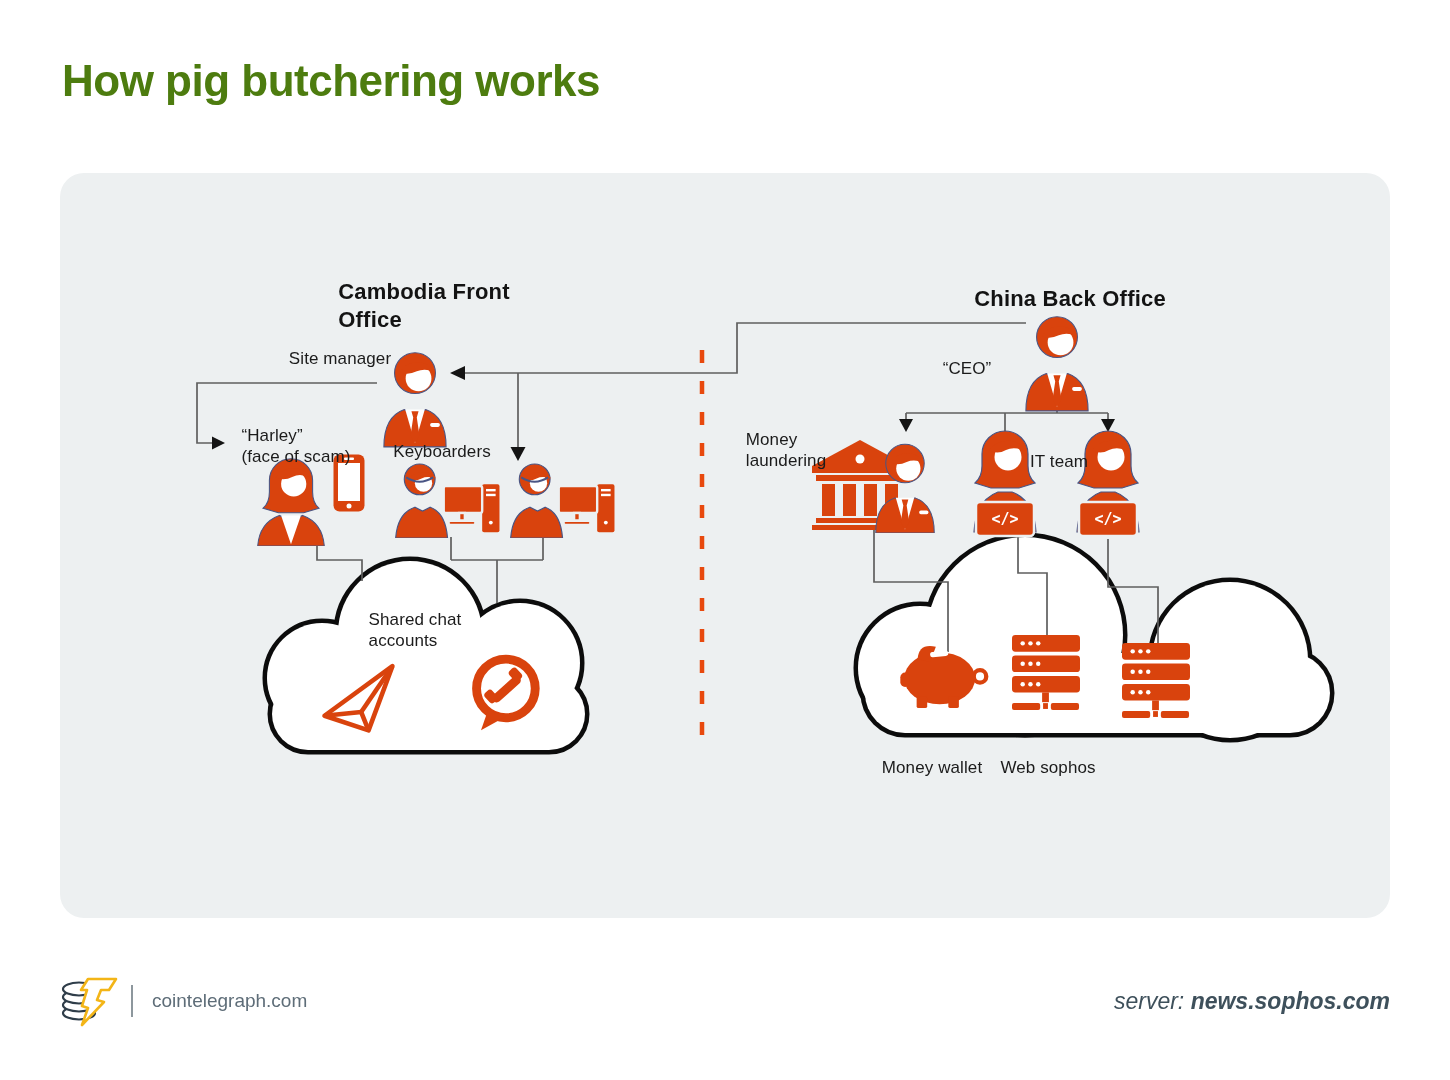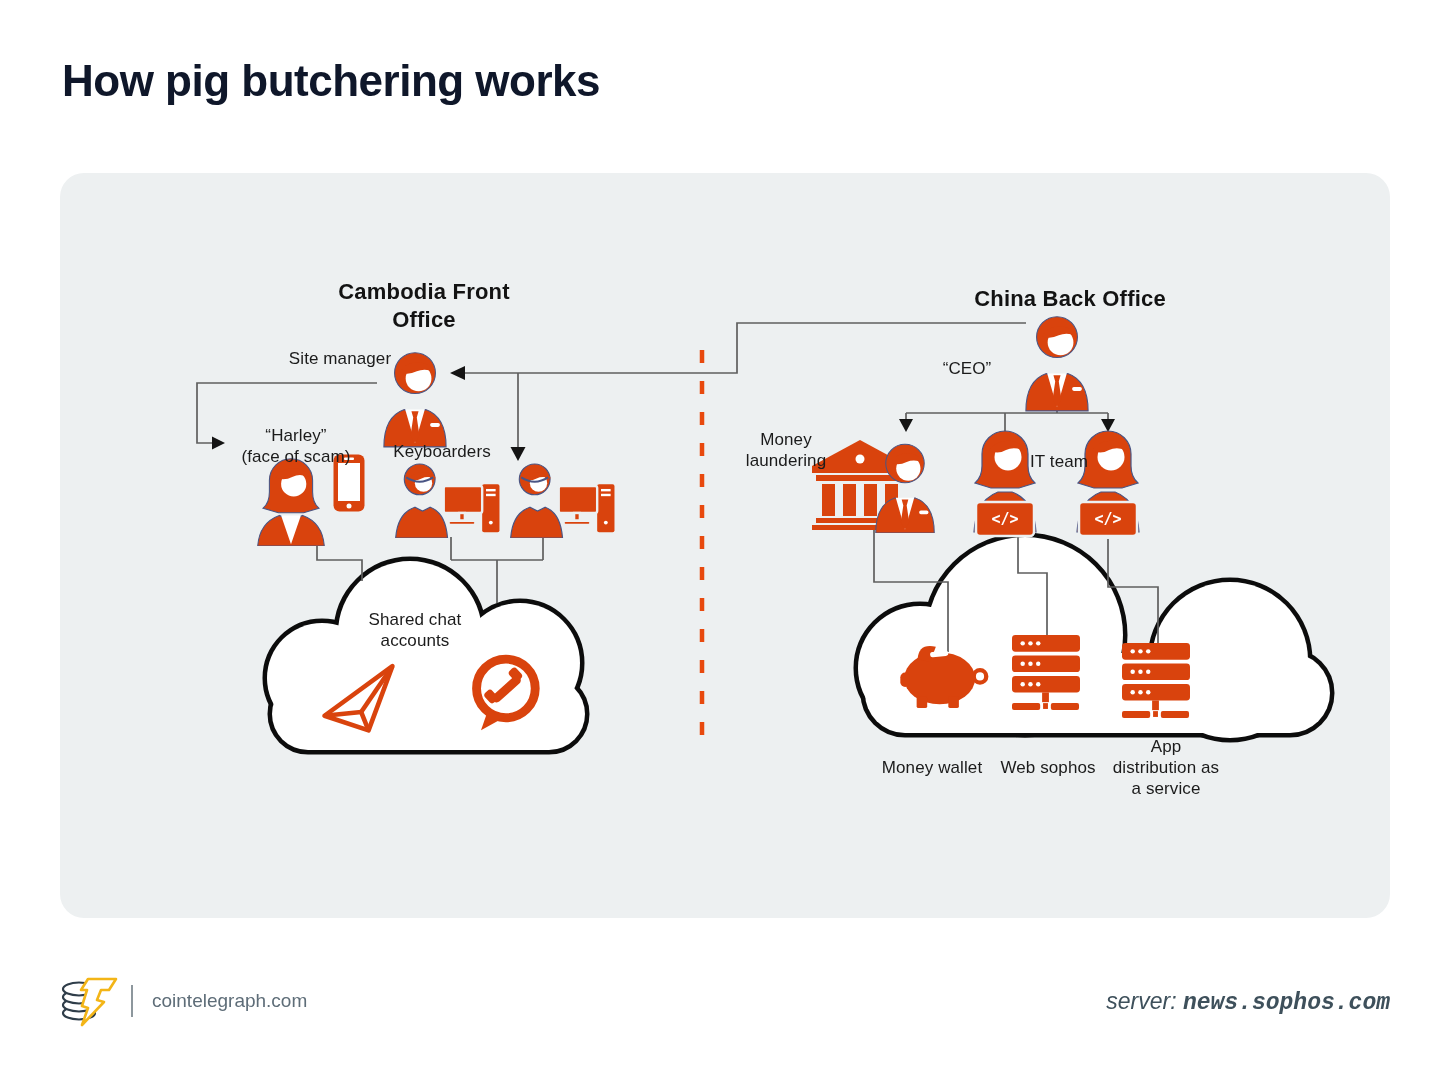--- a/index.html
+++ b/index.html
@@ -2,44 +2,44 @@
 <html><head>
 <meta charset="utf-8">
 <style>
   html,body{margin:0;padding:0;}
   body{
     width:1450px;height:1080px;position:relative;background:#ffffff;
     font-family:"Liberation Sans", sans-serif;overflow:hidden;
   }
   .abs{position:absolute;}
   #page-title{
-    left:62px;top:56px;font-size:44px;font-weight:700;color:#0f172a;
+    left:62px;top:56px;font-size:44px;font-weight:700;color:#4d7c0f;
     letter-spacing:-0.5px;
   }
   #card{
     left:60px;top:173px;width:1330px;height:745px;background:#edf0f1;
     border-radius:24px;
   }
   #diagram-svg{position:absolute;left:0;top:0;}
   .lbl{
-    position:absolute;transform:translateX(-50%);text-align:center;
+    position:absolute;transform:translateX(-50%);
     color:#1b1b1b;font-size:17px;line-height:21px;white-space:pre-line;
     font-weight:400;letter-spacing:0.1px;
   }
   .heading{
     font-size:22px;line-height:28px;font-weight:700;color:#131313;
     letter-spacing:0.2px;
   }
   .icon{position:absolute;}
   
   #footer-logo{left:58px;top:972px;}
   #footer-divider{left:131px;top:985px;width:2px;height:32px;background:#8d979d;}
   #footer-site{left:152px;top:986px;font-size:19px;color:#5e6d78;line-height:30px;}
   #footer-source{right:60px;top:986px;font-size:23px;color:#3e505b;line-height:30px;font-style:italic;text-align:right;}
-  #footer-source b{font-weight:700;font-family:Liberation Mono, monospace;}
+  #footer-source b{font-weight:700;}
 </style>
 </head>
 <body>
 
 <div class="abs" id="page-title">How pig butchering works</div>
 
 <div class="abs" id="card">
 
   <svg id="diagram-svg" width="1330" height="745" viewBox="0 0 1330 745">
 
@@ -317,23 +317,20 @@
   <div class="lbl" style="left:355px;top:436px">Shared chat
 accounts</div>
 
   <div class="lbl" style="left:907px;top:185px">“CEO”</div>
   <div class="lbl" style="left:726px;top:256px">Money
 laundering</div>
   <div class="lbl" style="left:999px;top:278px">IT team</div>
 
   <div class="lbl" style="left:872px;top:584px">Money wallet</div>
   <div class="lbl" style="left:988px;top:584px">Web sophos</div>
-  <div class="lbl" style="left:1106px;top:563px">App
-distribution as
-a service</div>
 </div>
 
 <svg class="abs" id="footer-logo" width="62" height="58" viewBox="0 0 62 58">
   <g stroke="#2f3d49" stroke-width="2.2" fill="#fff">
     <ellipse cx="21" cy="41" rx="16" ry="6.5"></ellipse>
     <ellipse cx="21" cy="33" rx="16" ry="6.5"></ellipse>
     <ellipse cx="21" cy="25" rx="16" ry="6.5"></ellipse>
     <ellipse cx="21" cy="17" rx="16" ry="6.5"></ellipse>
   </g>
   <path d="M30 7 H58 L51 18 H43 L39 28 L46 30 L24 53 L30 36 L24 34 L29 18 H23 Z" fill="#fff" stroke="#f3b517" stroke-width="2.6" stroke-linejoin="round"></path>

